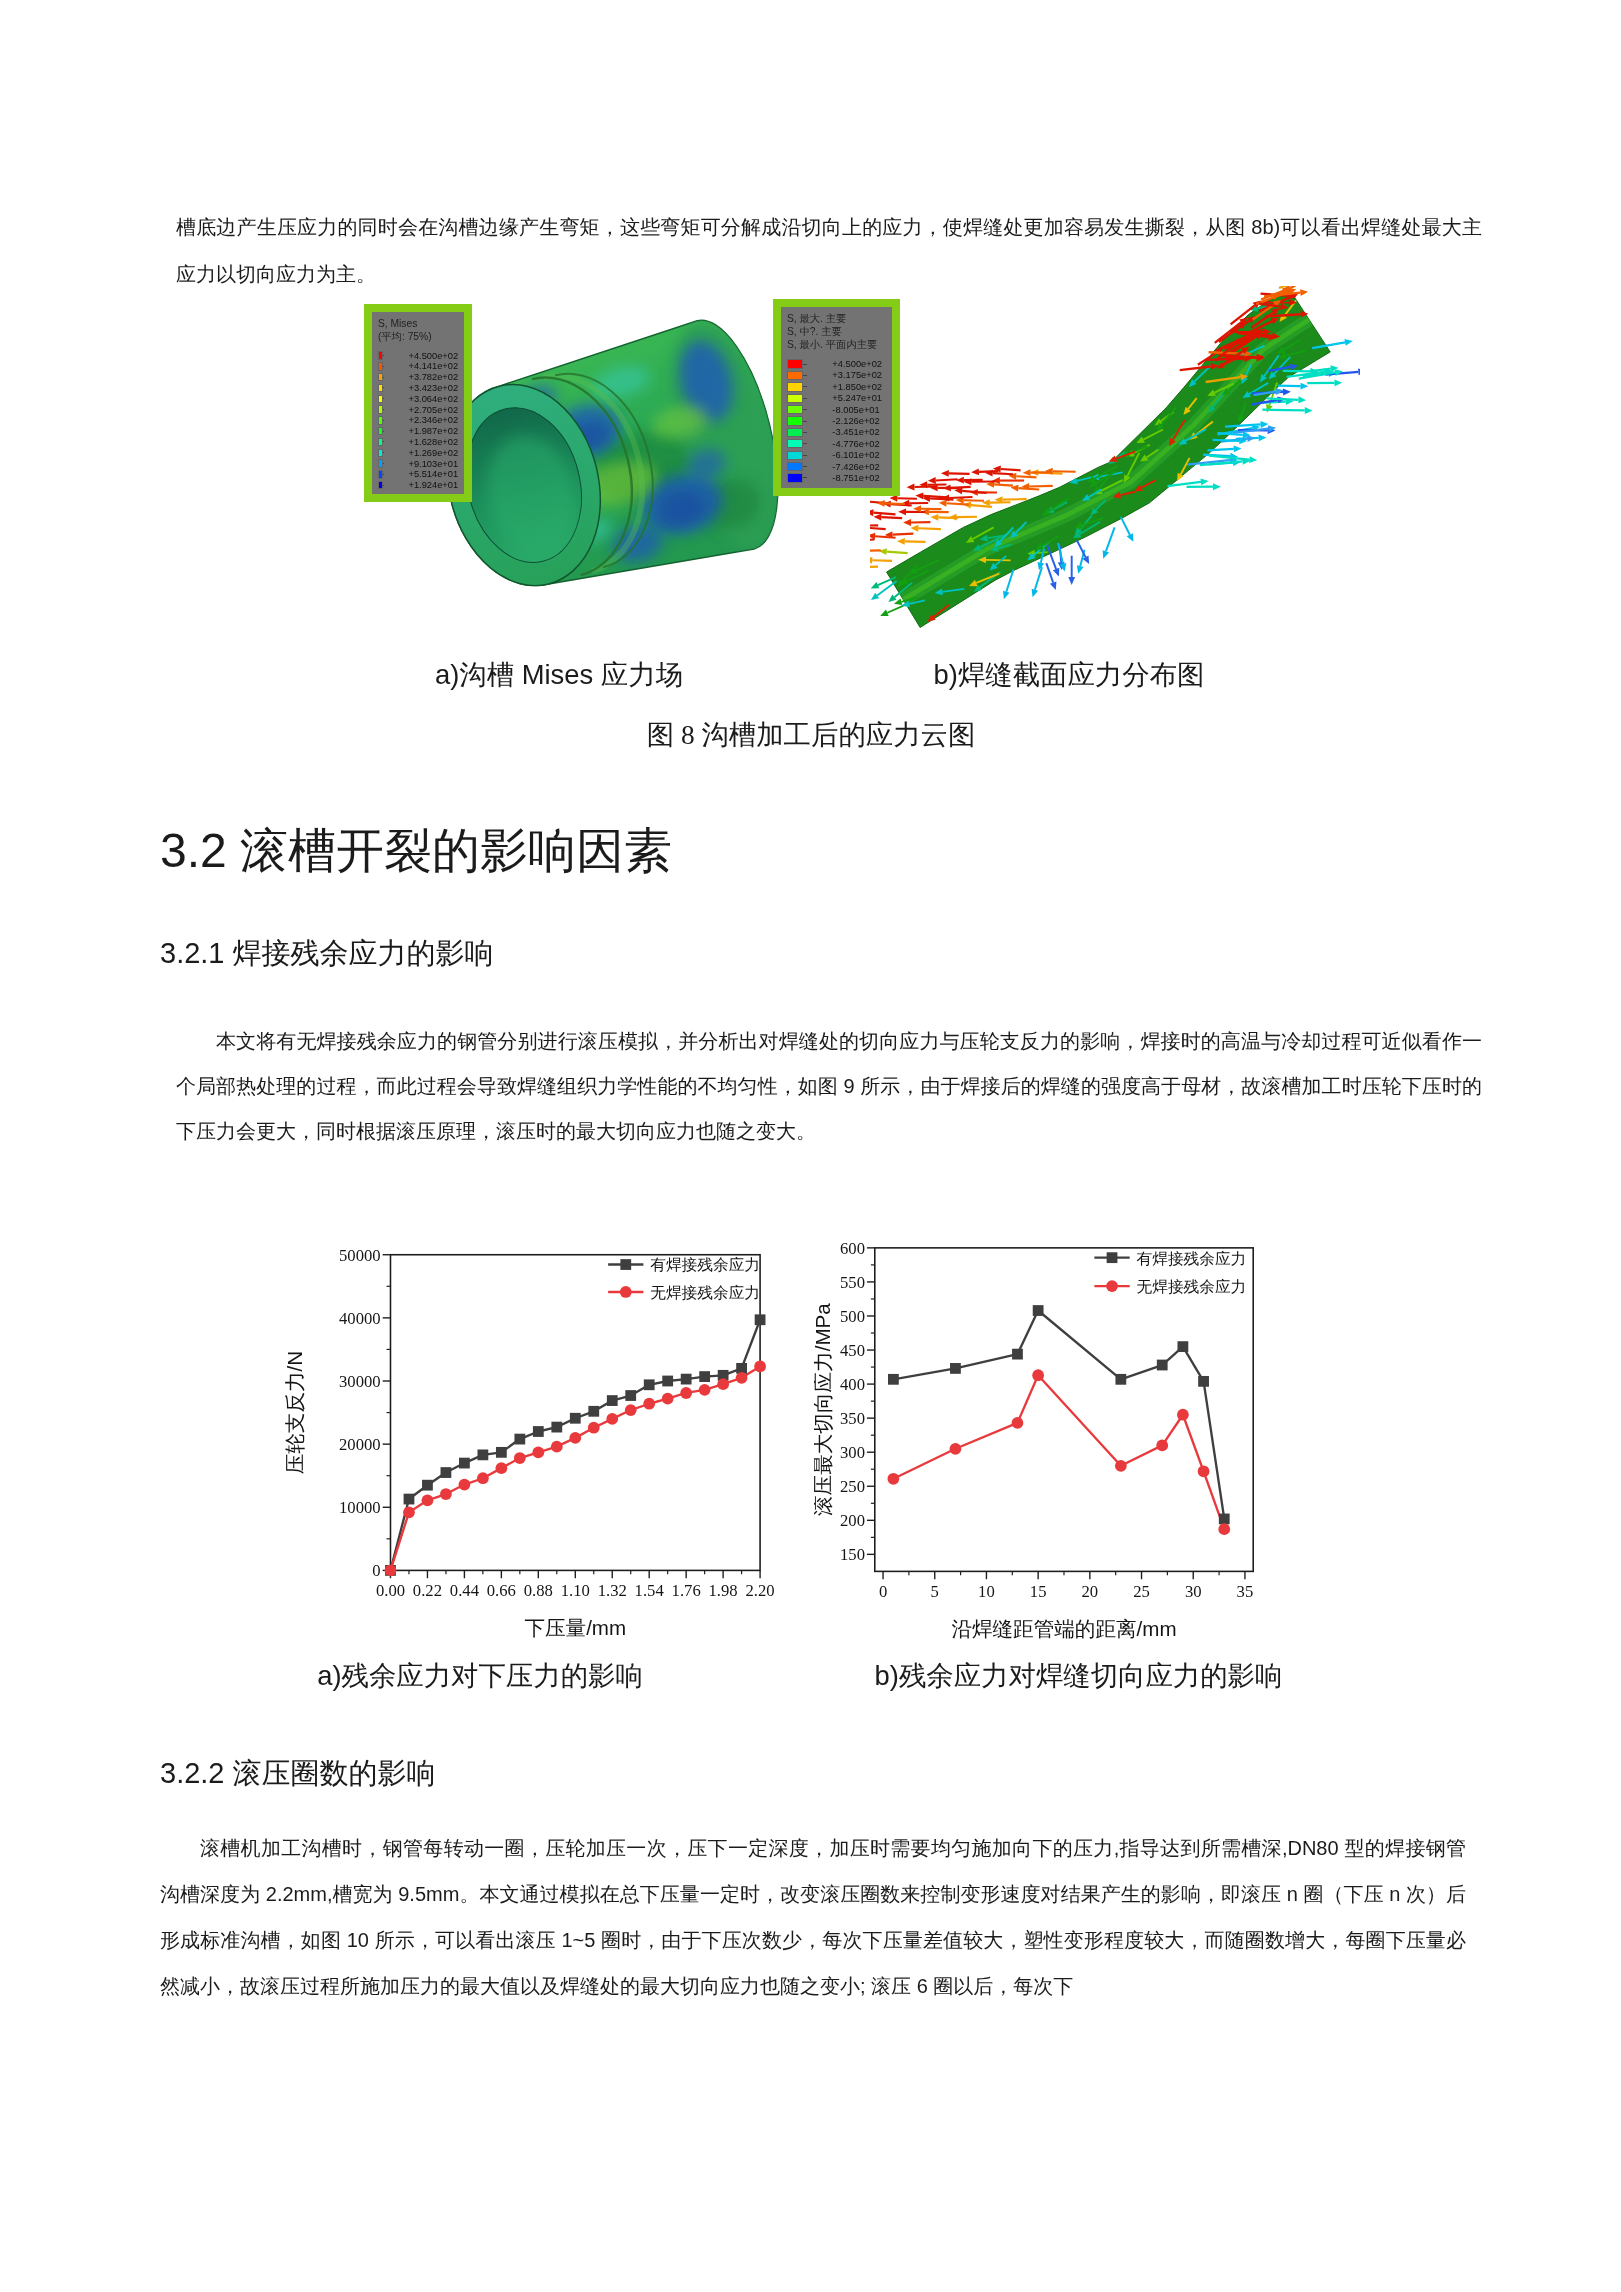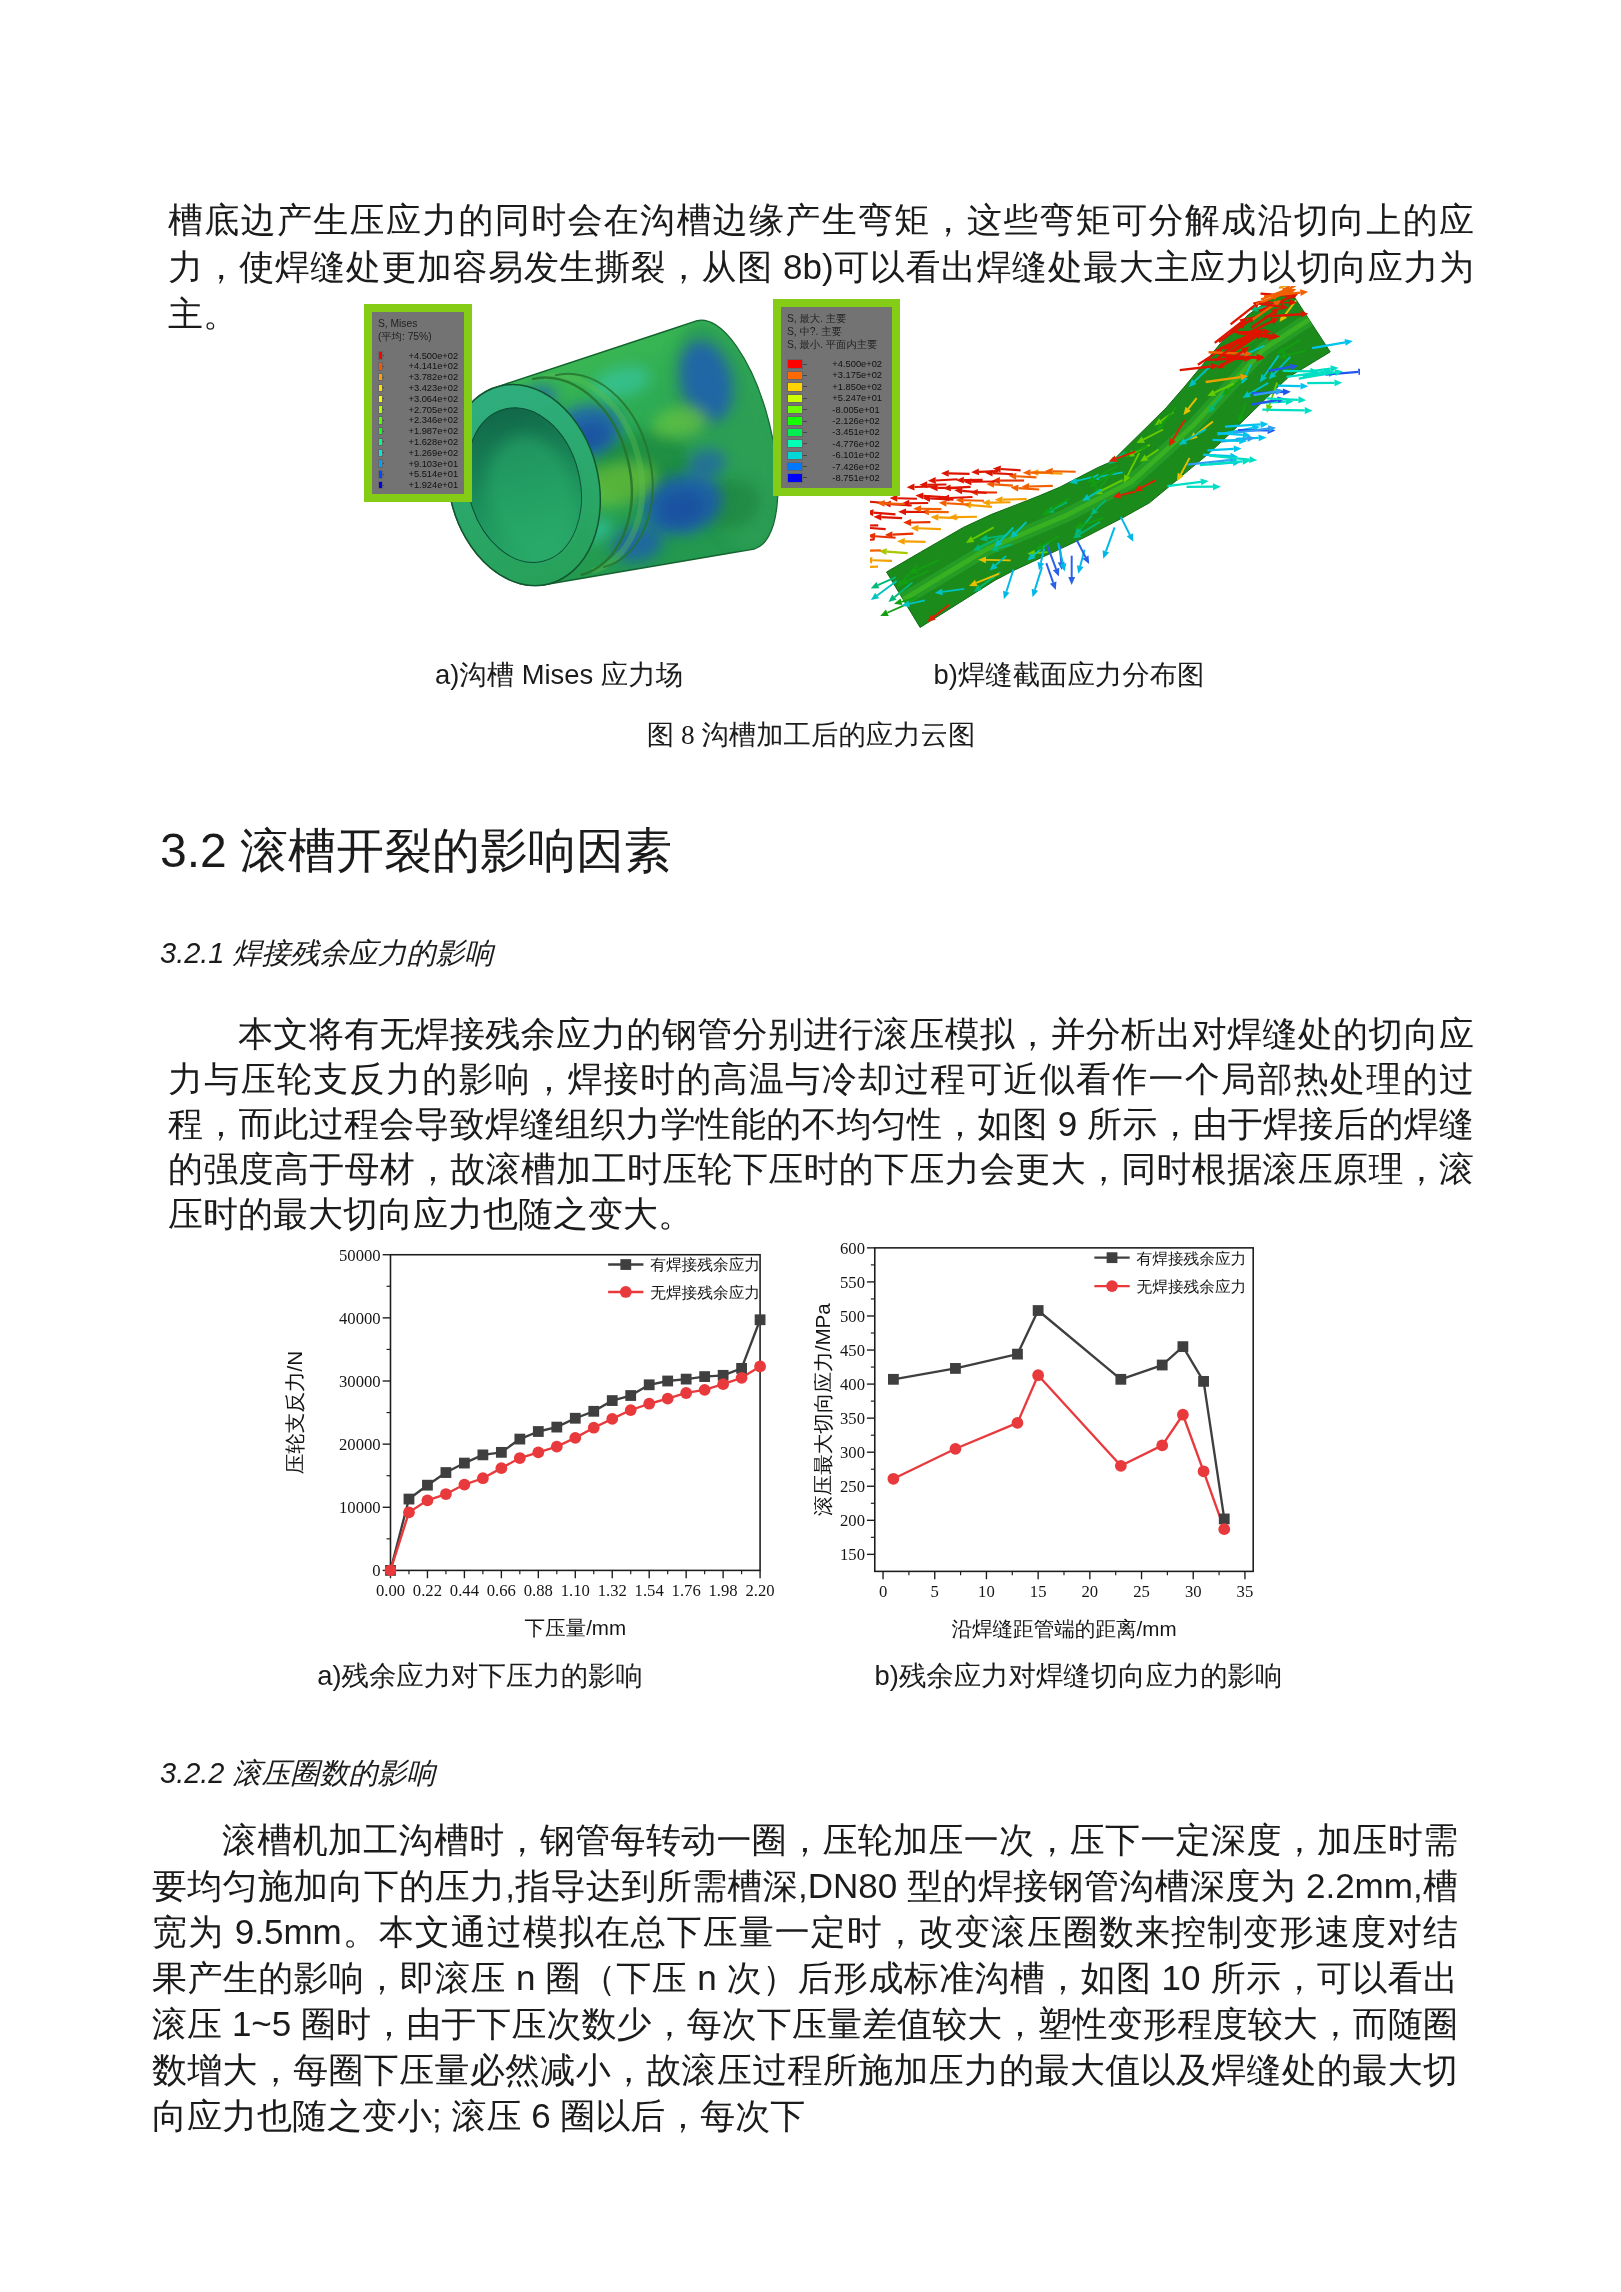--- a/index.html
+++ b/index.html
@@ -1,23 +1,23 @@
 <!DOCTYPE html>
 <html><head>
 <meta charset="utf-8">
 <style>
   html,body{margin:0;padding:0;background:#ffffff;}
   .page{position:relative;width:1621px;height:2293px;background:#fff;overflow:hidden;
         font-family:"Liberation Sans","DejaVu Sans",sans-serif;color:#1b1b1b;}
-  .body-par{position:absolute;text-align:justify;font-size:35px;margin:8px;}
+  .body-par{position:absolute;text-align:justify;font-size:20px;margin:16px;}
   #p1{left:160px;top:188px;width:1306px;line-height:47px;}
   #p2{left:160px;top:1003px;width:1306px;line-height:45px;text-indent:2em;}
   #p3{left:144px;top:1809px;width:1306px;line-height:46px;text-indent:2em;}
   .h2{position:absolute;left:160px;top:819px;font-size:48px;font-weight:400;margin:0;}
-  .h3{position:absolute;left:160px;font-size:29px;font-weight:500;margin:0;font-style:italic;}
+  .h3{position:absolute;left:160px;font-size:29px;font-weight:500;margin:0;}
   #h321{top:934px;}
   #h322{top:1754px;}
   .cap{position:absolute;font-size:27.4px;text-align:center;}
   #cap8a{left:353px;top:657px;width:412px;text-align:center;}
   #cap8b{left:863px;top:657px;width:412px;}
   #cap8 {left:159px;top:717px;width:1304px;font-family:Liberation Serif, serif;}
   #cap9a{left:284px;top:1658px;width:392px;}
   #cap9b{left:861px;top:1658px;width:435px;}
   #cap9 {left:159px;top:1702px;width:1304px;}
   svg.figimg{position:absolute;}

